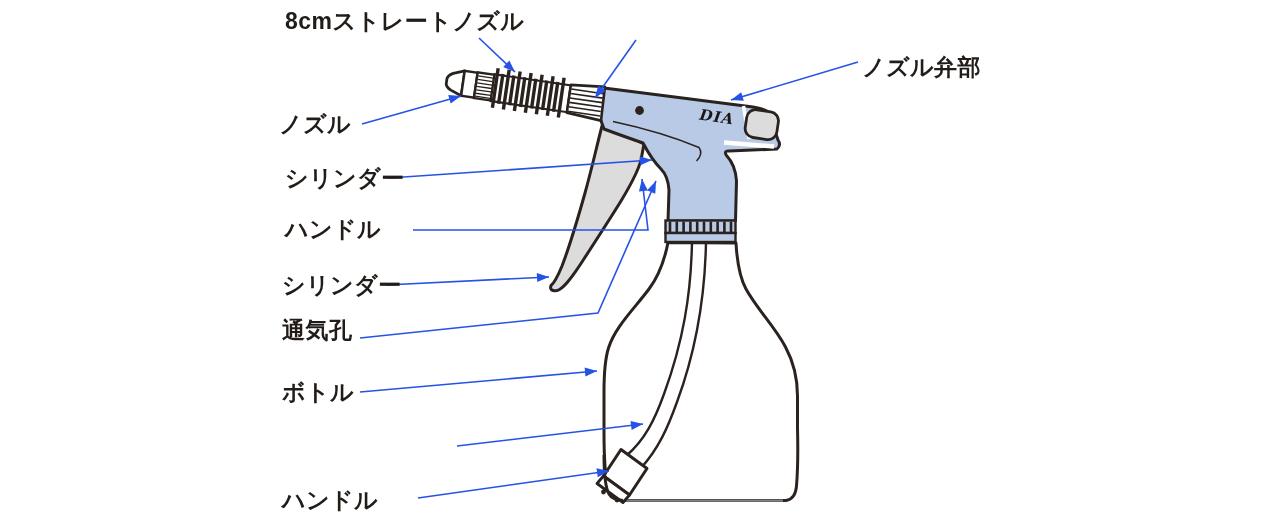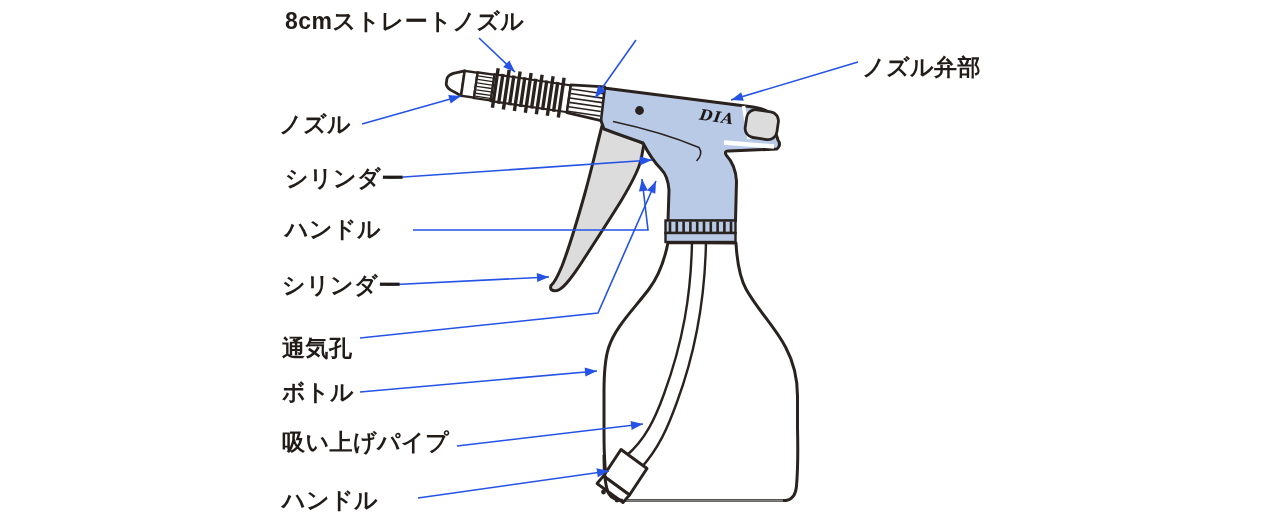--- a/index.html
+++ b/index.html
@@ -123,17 +123,16 @@
     <path class="leader" marker-end="url(#arrow)" d="M457,446 L643,424"></path>
     <path class="leader" marker-end="url(#arrow)" d="M418,498 L609,471"></path>
   </svg>
 
   <div class="part-label" style="left:285px;top:9px">8cmストレートノズル</div>
   <div class="part-label" style="left:862px;top:55px">ノズル弁部</div>
   <div class="part-label" style="left:279px;top:112px">ノズル</div>
   <div class="part-label" style="left:285px;top:166px">シリンダー</div>
   <div class="part-label" style="left:285px;top:217px">ハンドル</div>
   <div class="part-label" style="left:282px;top:273px">シリンダー</div>
-  <div class="part-label" style="left:282px;top:336px">通気孔</div>
+  <div class="part-label" style="left:282px;top:318px">通気孔</div>
   <div class="part-label" style="left:282px;top:380px">ボトル</div>
-  <div class="part-label" style="left:282px;top:430px">吸い上げパイプ</div>
   <div class="part-label" style="left:282px;top:488px">ハンドル</div>
 </div>
 
 </body></html>

